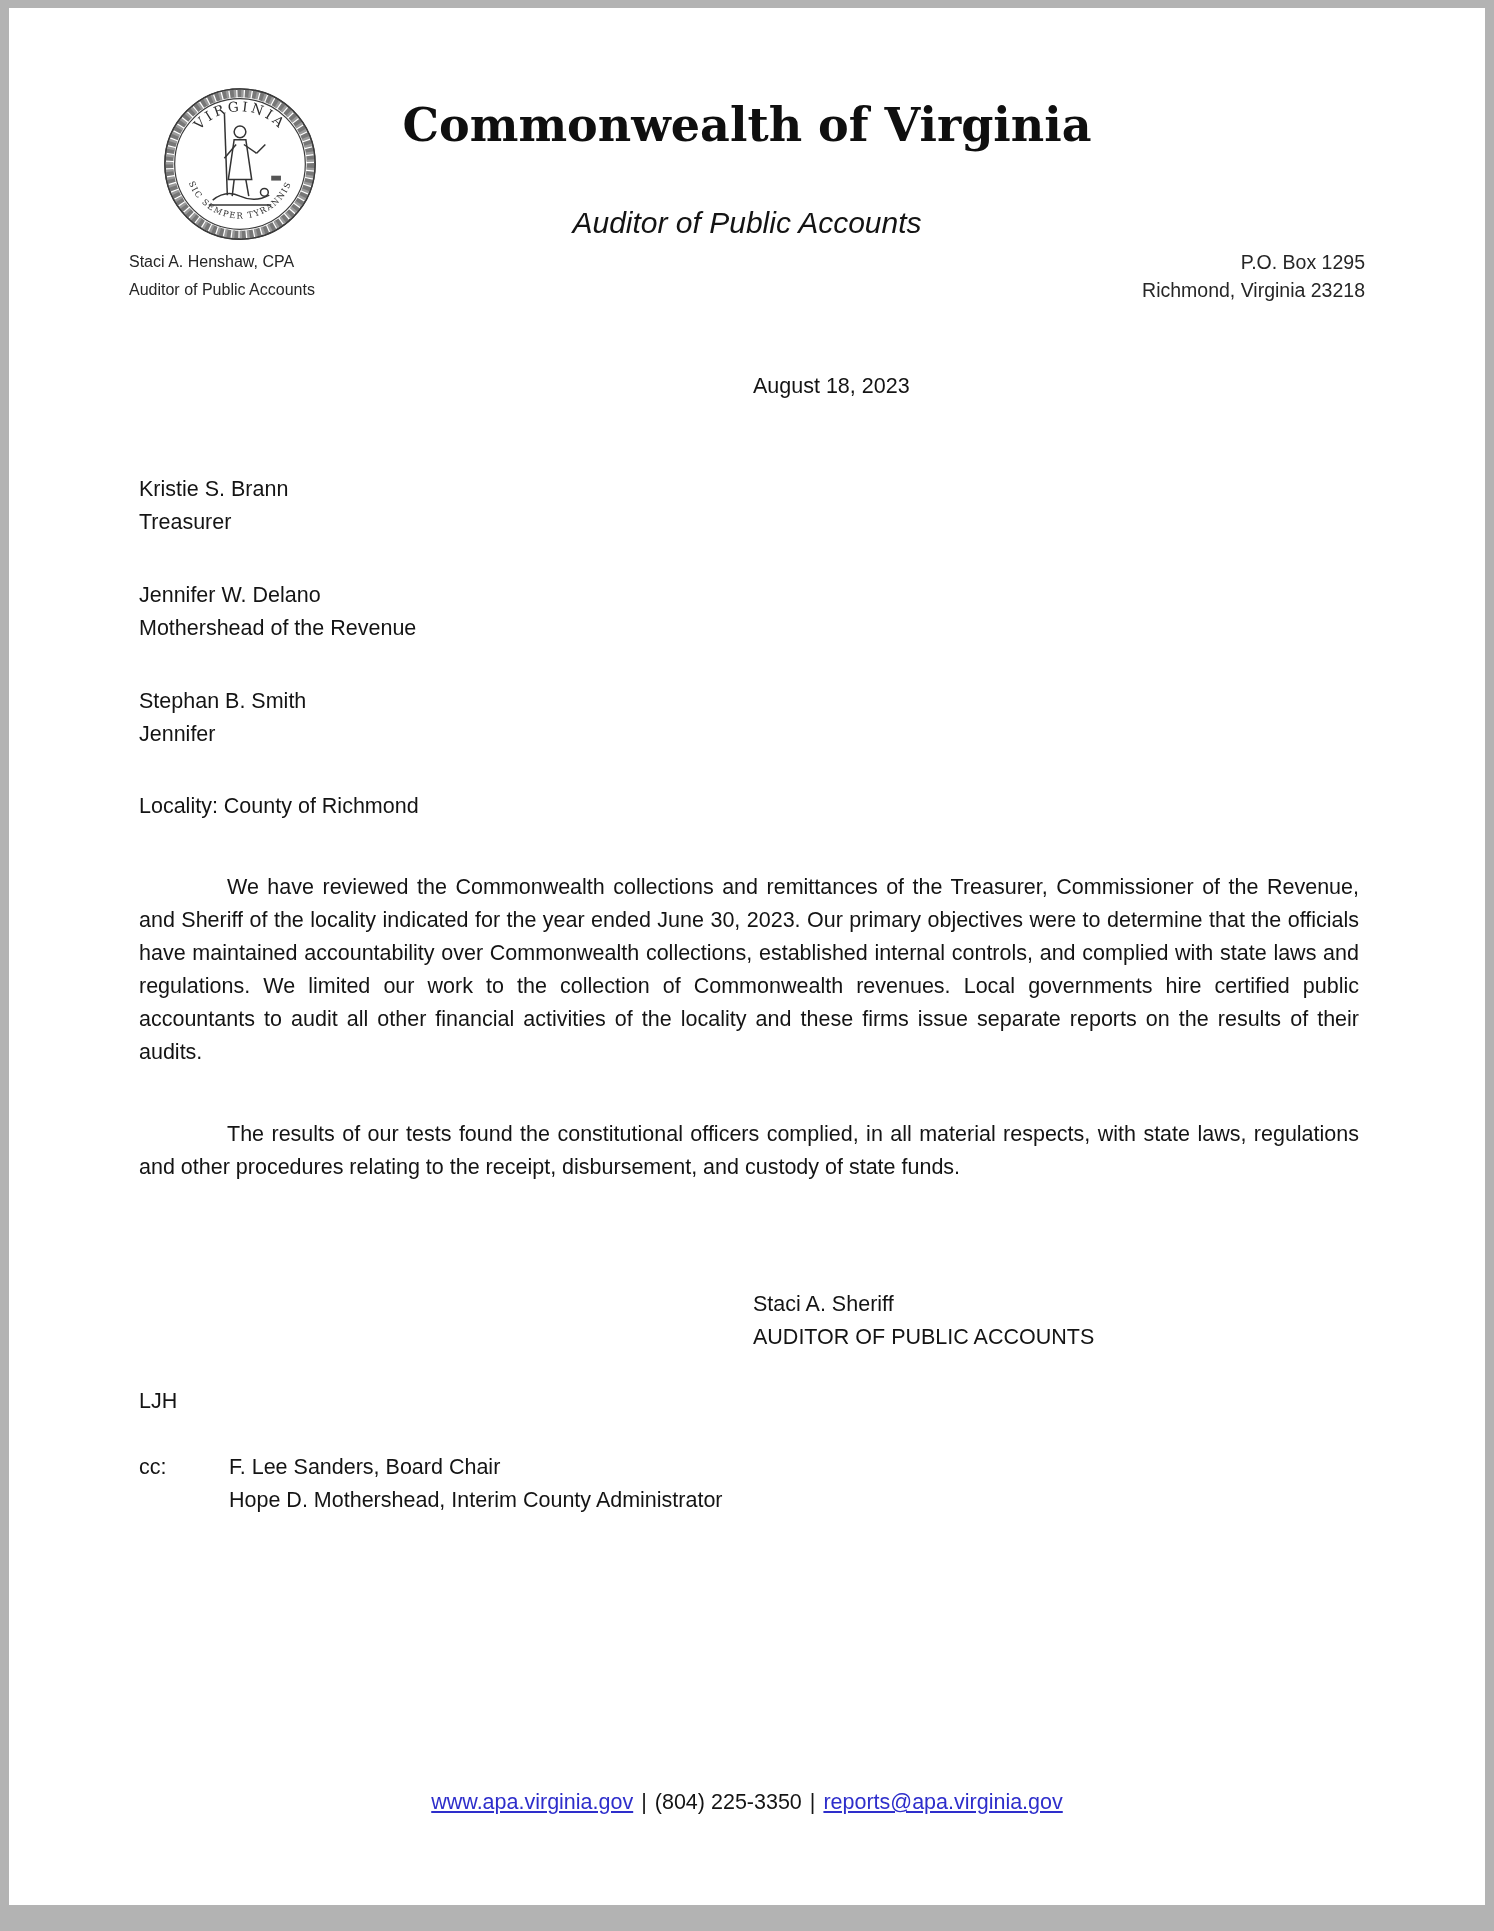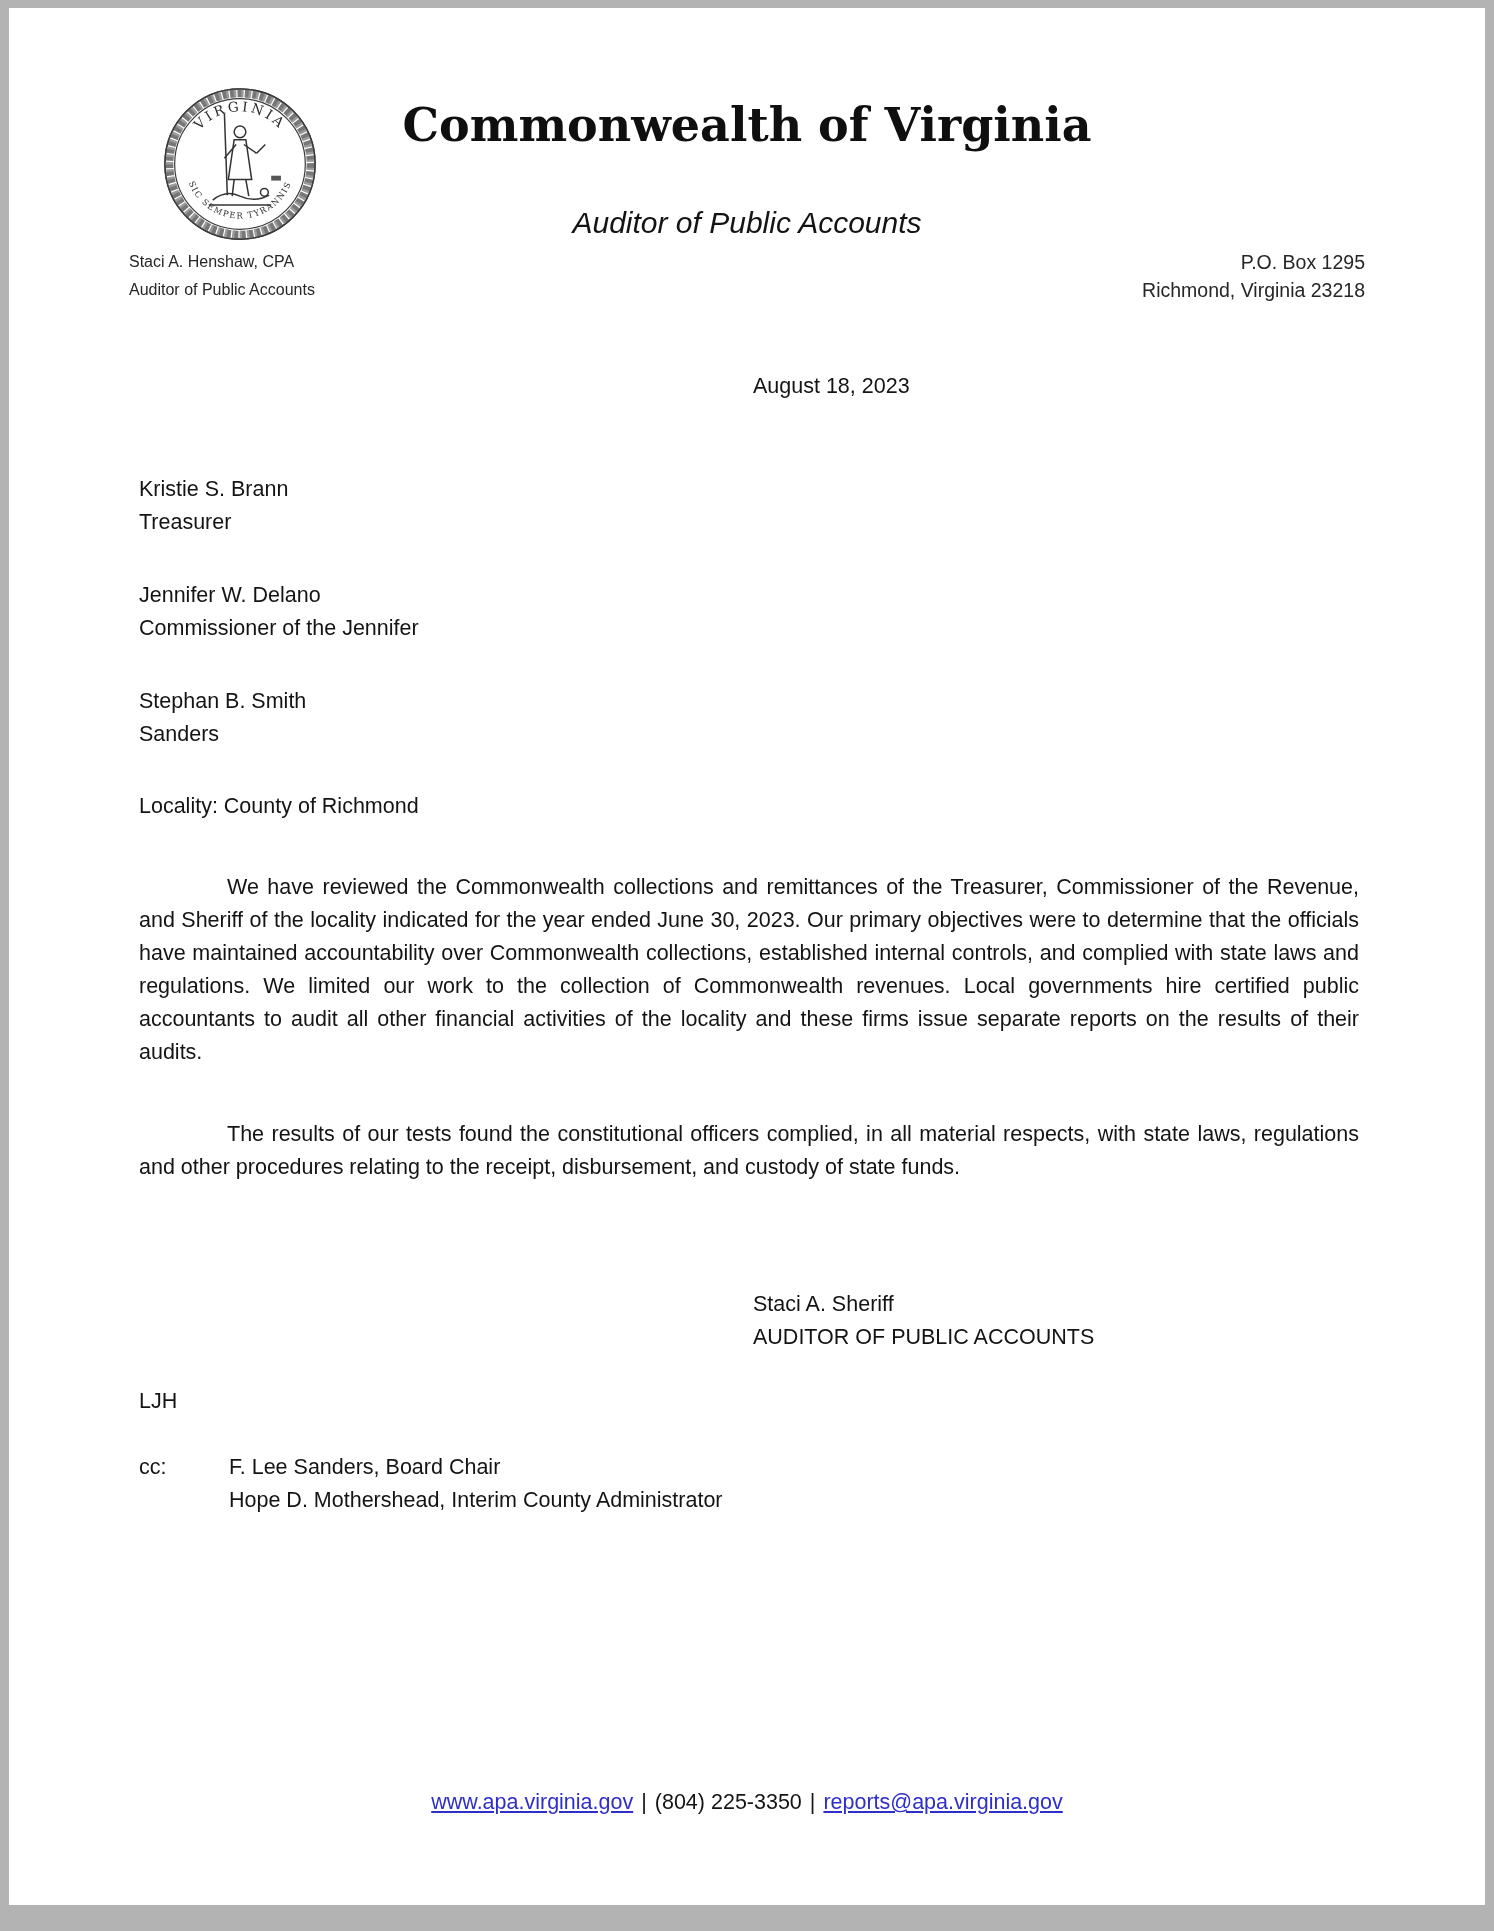--- a/index.html
+++ b/index.html
@@ -114,26 +114,26 @@
 
       <div class="date-line">August 18, 2023</div>
 
       <div class="rcpt-first">
         <div>Kristie S. Brann</div>
         <div>Treasurer</div>
       </div>
 
       <div class="rcpt">
         <div>Jennifer W. Delano</div>
-        <div>Commissioner of the Jennifer</div>
+        <div>Mothershead of the Revenue</div>
       </div>
 
       <div class="rcpt">
         <div>Stephan B. Smith</div>
-        <div>Sanders</div>
+        <div>Jennifer</div>
       </div>
 
       <div class="locality">Locality: County of Richmond</div>
 
       <p class="para">We have reviewed the Commonwealth collections and remittances of the Treasurer, Commissioner of the Revenue, and Sheriff of the locality indicated for the year ended June 30, 2023. Our primary objectives were to determine that the officials have maintained accountability over Commonwealth collections, established internal controls, and complied with state laws and regulations. We limited our work to the collection of Commonwealth revenues. Local governments hire certified public accountants to audit all other financial activities of the locality and these firms issue separate reports on the results of their audits.</p>
 
       <p class="para para-2">The results of our tests found the constitutional officers complied, in all material respects, with state laws, regulations and other procedures relating to the receipt, disbursement, and custody of state funds.</p>
 
       <div class="sig-block">
         <div>Staci A. Sheriff</div>

